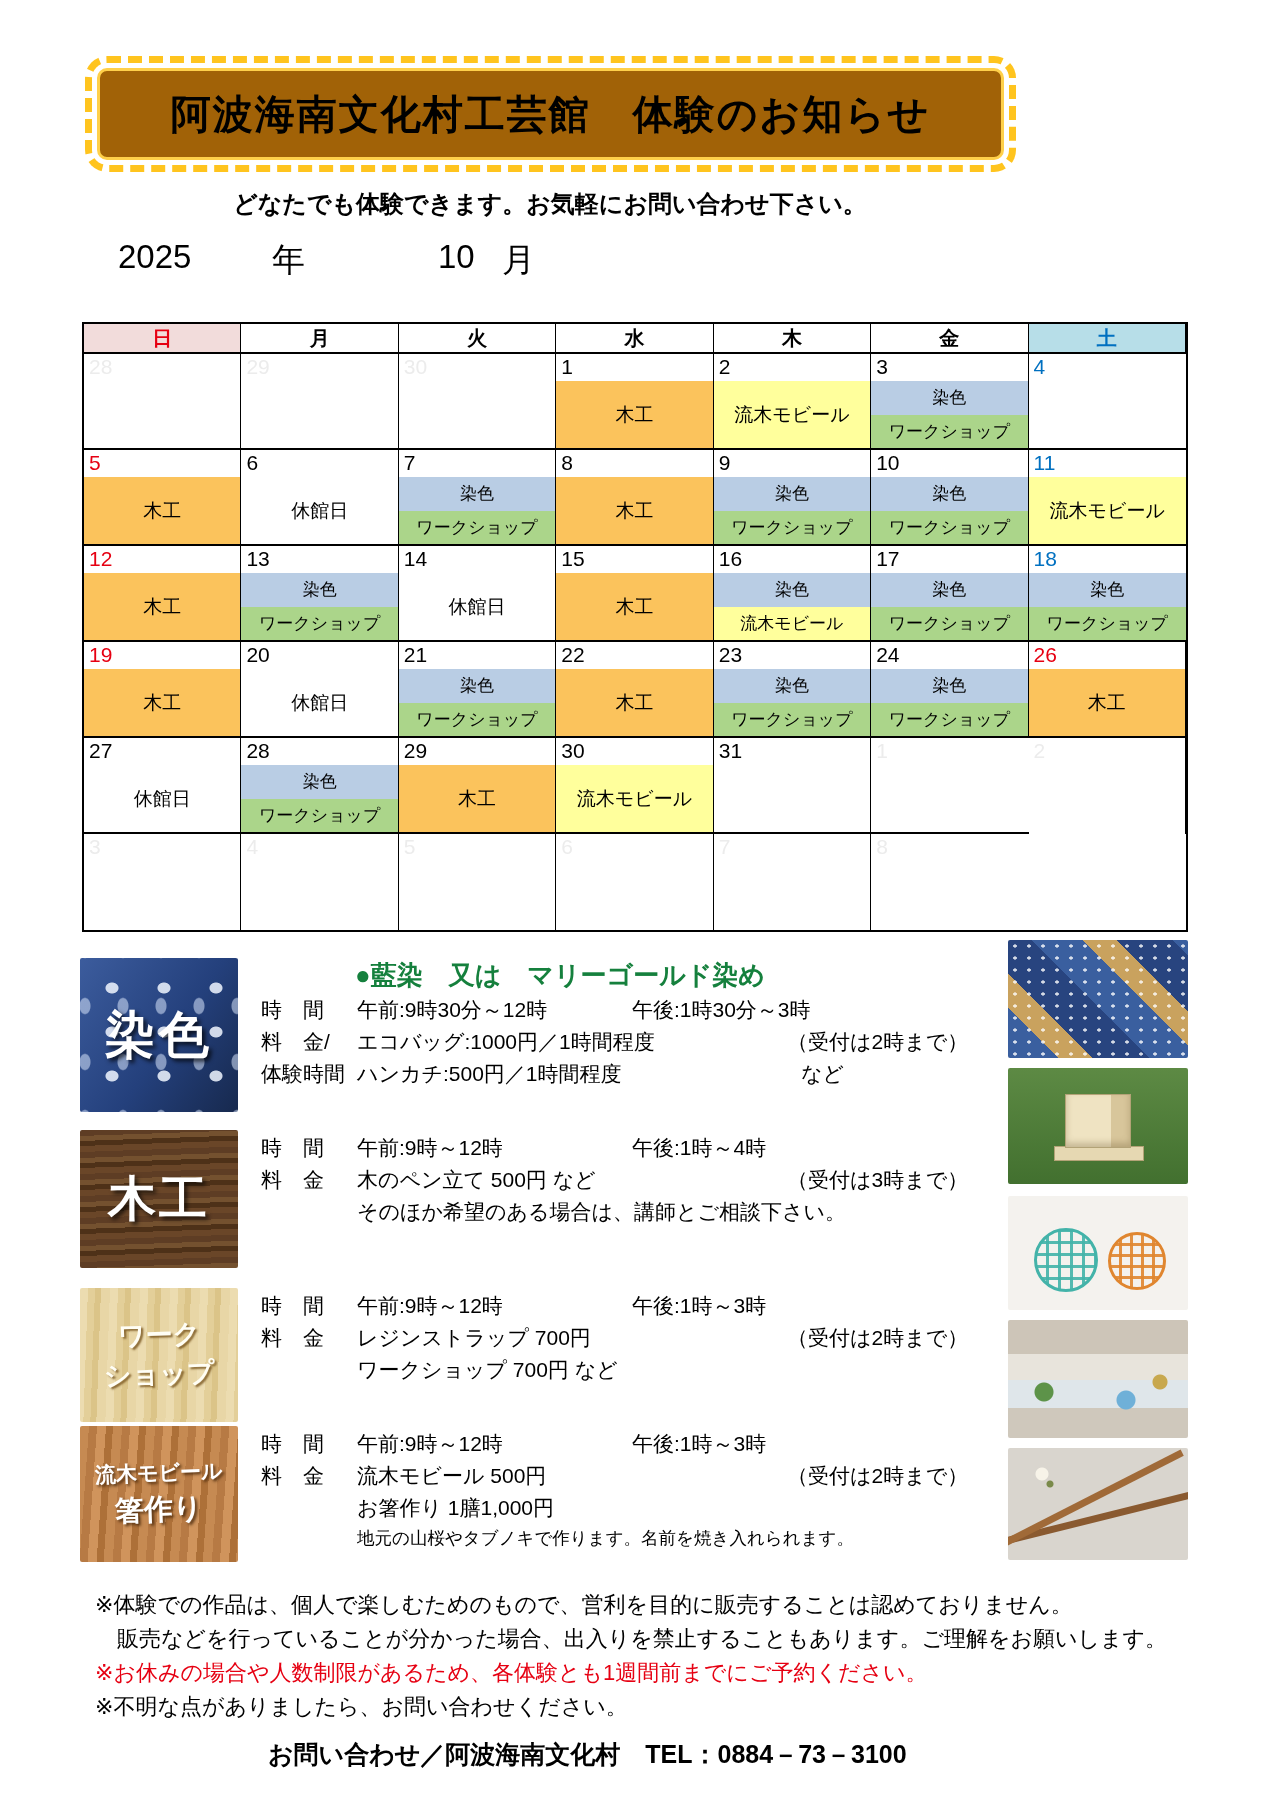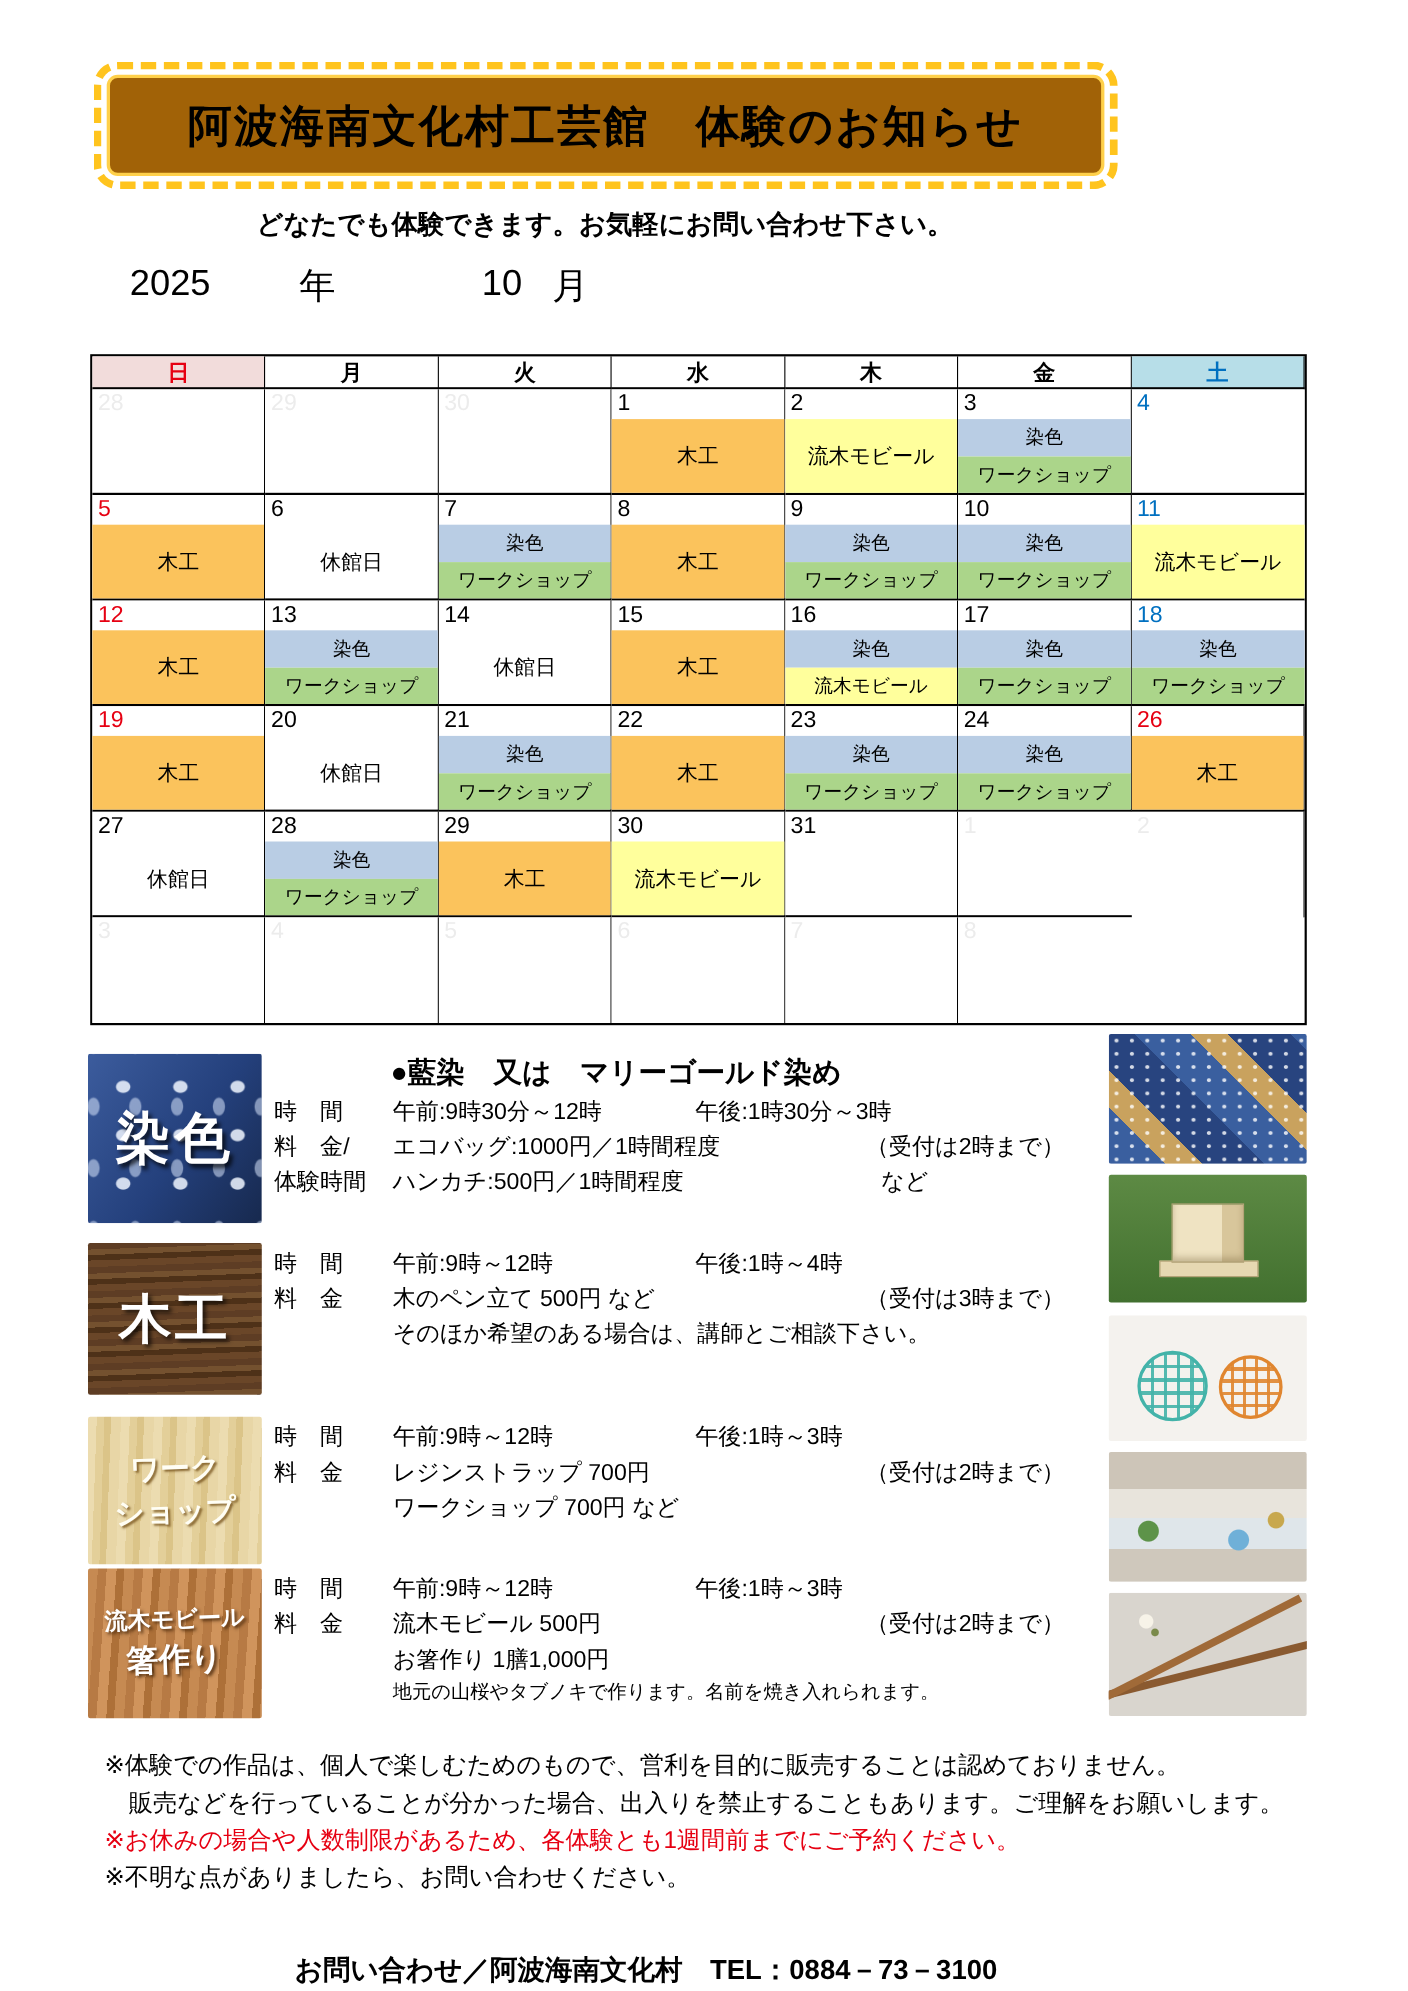--- a/index.html
+++ b/index.html
@@ -52,26 +52,26 @@
   #tile-mokko .tile-line{font-size:48px;letter-spacing:3px;text-shadow:3px 3px 4px rgba(0,0,0,.7);}
   #tile-workshop{top:2px;width:158px;height:134px;
      background:repeating-linear-gradient(92deg,#ecdcb0 0 8px,#e3cf99 8px 15px,#dbc488 15px 21px,#e8d6a6 21px 30px);}
   #tile-workshop .tile-line{font-size:27px;line-height:1.45;color:#fffef5;transform:rotate(-2deg);
      text-shadow:2px 2px 2px rgba(120,85,30,.85);}
   #tile-ryuboku{top:2px;width:158px;height:136px;
      background:repeating-linear-gradient(94deg,#c68a52 0 9px,#b77a44 9px 17px,#d0945c 17px 26px,#ad7038 26px 33px);}
   #tile-ryuboku .tile-line{text-shadow:2px 2px 3px rgba(60,30,5,.85);transform:rotate(-2deg);line-height:1.5;}
   #tile-ryuboku .tile-line:first-child{font-size:21px;}
   #tile-ryuboku .tile-line:last-child{font-size:29px;}
-  .heading{position:absolute;left:275px;top:2px;font-size:26px;font-weight:bold;color:#000000;}
+  .heading{position:absolute;left:275px;top:2px;font-size:26px;font-weight:bold;color:#15803d;}
   .rows{position:absolute;left:165px;right:0;top:6px;}
   #sec-senshoku .rows{top:40px;}
   .srow{position:relative;height:32px;font-size:21px;font-weight:500;}
   .srow.small{height:26px;font-size:17.5px;}
-  .srow .lbl{position:absolute;left:4px;width:112px;}
+  .srow .lbl{position:absolute;left:16px;width:112px;}
   .srow .ctext{position:absolute;white-space:nowrap;}
 
   
   .photo{position:absolute;left:1008px;width:180px;overflow:hidden;border-radius:2px;}
   #photo-indigo{top:940px;height:118px;
      background-image:radial-gradient(rgba(255,255,255,.8) 1.5px,transparent 2.3px),
         repeating-linear-gradient(45deg,#3a5f9f 0 36px,#c9a25e 36px 60px,#28447f 60px 100px);
      background-size:14px 12px,auto;}
   #photo-box{top:1068px;height:116px;background:linear-gradient(180deg,#5d8a44,#42702f);}
   #photo-box::before{content:"";position:absolute;left:46px;top:78px;width:88px;height:13px;
@@ -98,21 +98,21 @@
                 radial-gradient(circle at 42px 36px,#7a8a4a 3px,transparent 4px),#d9d5ce;}
   #photo-chopsticks::before{content:"";position:absolute;left:-8px;top:66px;width:200px;height:7px;
      background:#8a5a30;transform:rotate(-14deg);}
   #photo-chopsticks::after{content:"";position:absolute;left:-4px;top:92px;width:200px;height:7px;
      background:#a06a38;transform:rotate(-27deg);transform-origin:left center;}
 
   
   .notes{position:absolute;left:95px;top:1588px;font-size:22px;font-weight:500;}
   .note{line-height:34px;white-space:nowrap;}
   .note-red{color:#E60012;}
-  .footer{position:absolute;left:268px;top:1738px;font-size:25px;font-weight:bold;margin-top:36px;}
+  .footer{position:absolute;left:268px;top:1738px;font-size:25px;font-weight:bold;}
 </style>
 </head>
 <body>
 
 <div class="page">
 
   <div class="title-box">
     <div class="title-text">阿波海南文化村工芸館　体験のお知らせ</div>
   </div>
 

